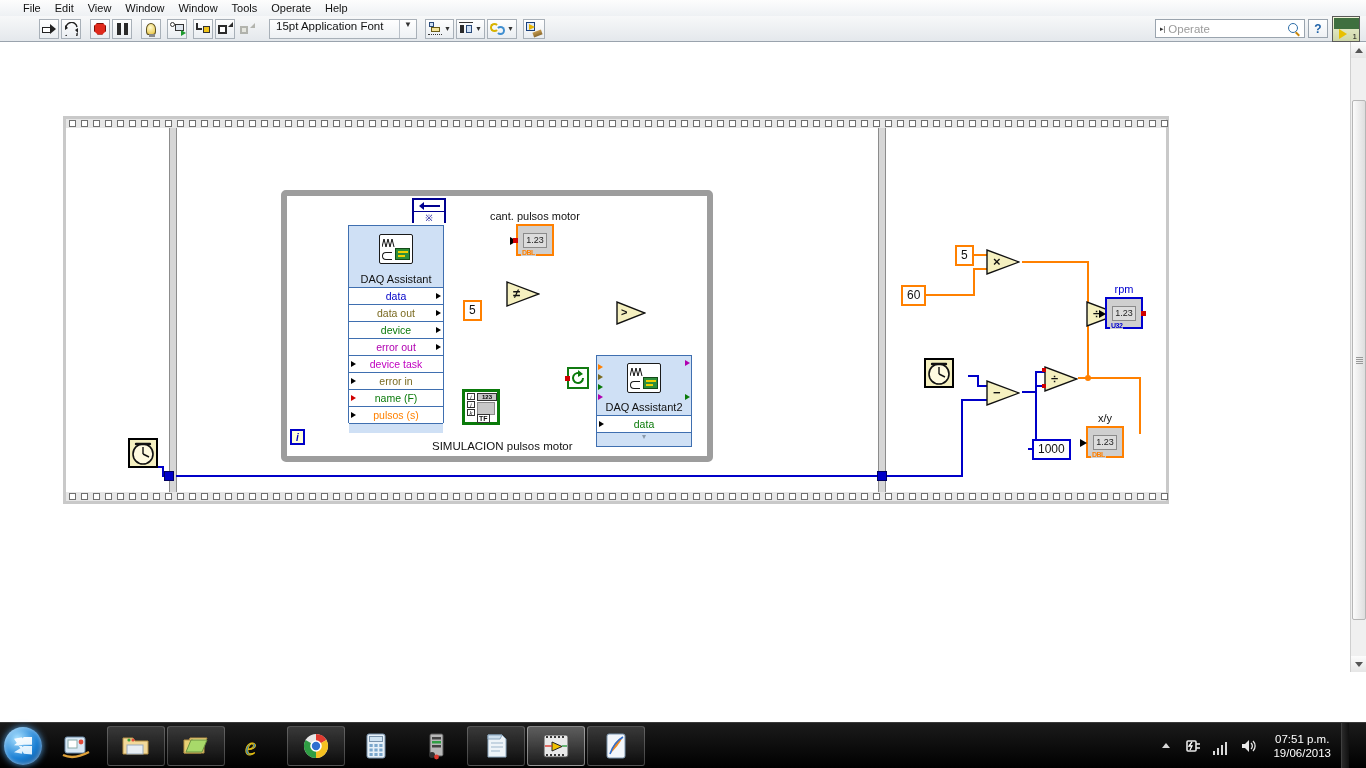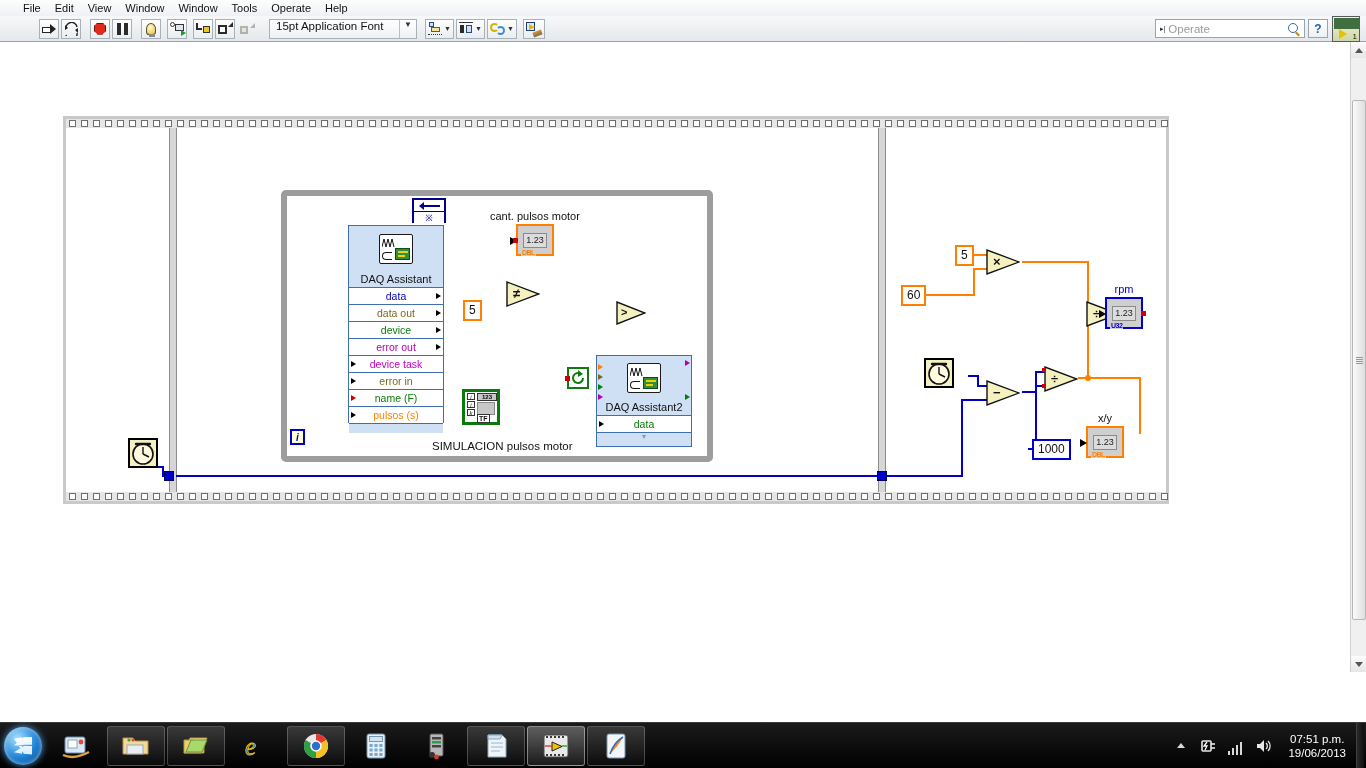--- a/index.html
+++ b/index.html
@@ -358,21 +358,21 @@
     background: linear-gradient(rgba(255,255,255,.30), rgba(255,255,255,.10));
     border:1px solid rgba(255,255,255,.42);
   }
   .task-btn.pinned {
     background: linear-gradient(rgba(255,255,255,.14), rgba(255,255,255,.04));
     border:1px solid rgba(255,255,255,.22);
   }
   .tico { width:30px;height:30px; position:relative; }
 
   #tray {
-    margin-left:auto; display:flex; align-items:center; height:46px; padding-right:2px;
+    margin-left:auto; display:flex; align-items:center; height:46px; padding-right:17px;
   }
   #tray .tri{width:0;height:0;border-left:4px solid transparent;border-right:4px solid transparent;border-bottom:5px solid #d8d8d8;margin:0 9px;}
   #tray .tico2{width:18px;height:18px;margin:0 5px;position:relative;}
   #clock {
     color:#fff; font-size:11.5px; text-align:center; line-height:14px; padding:0 10px;
   }
   #showdesk{ width:8px;height:46px; background:linear-gradient(90deg,#2a2a2a,#101010); border-left:1px solid #3f3f3f;}
 
   .bars i{position:absolute;bottom:0;width:2px;background:#d8d8d8;}
 </style>

